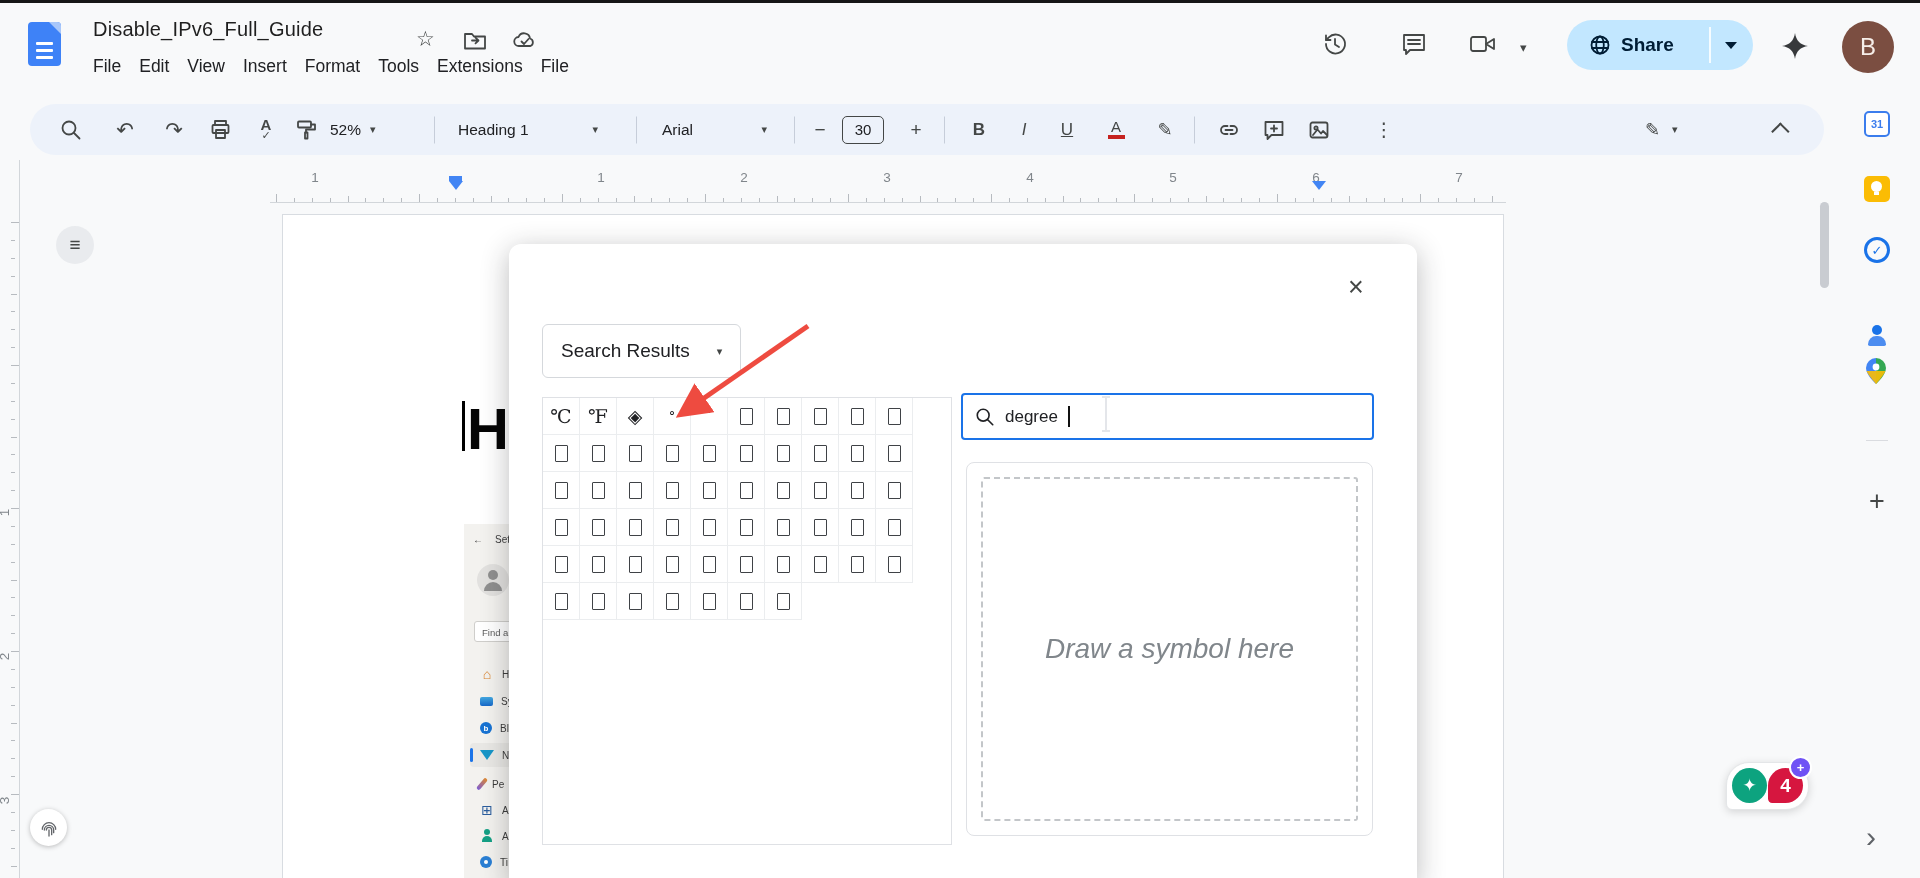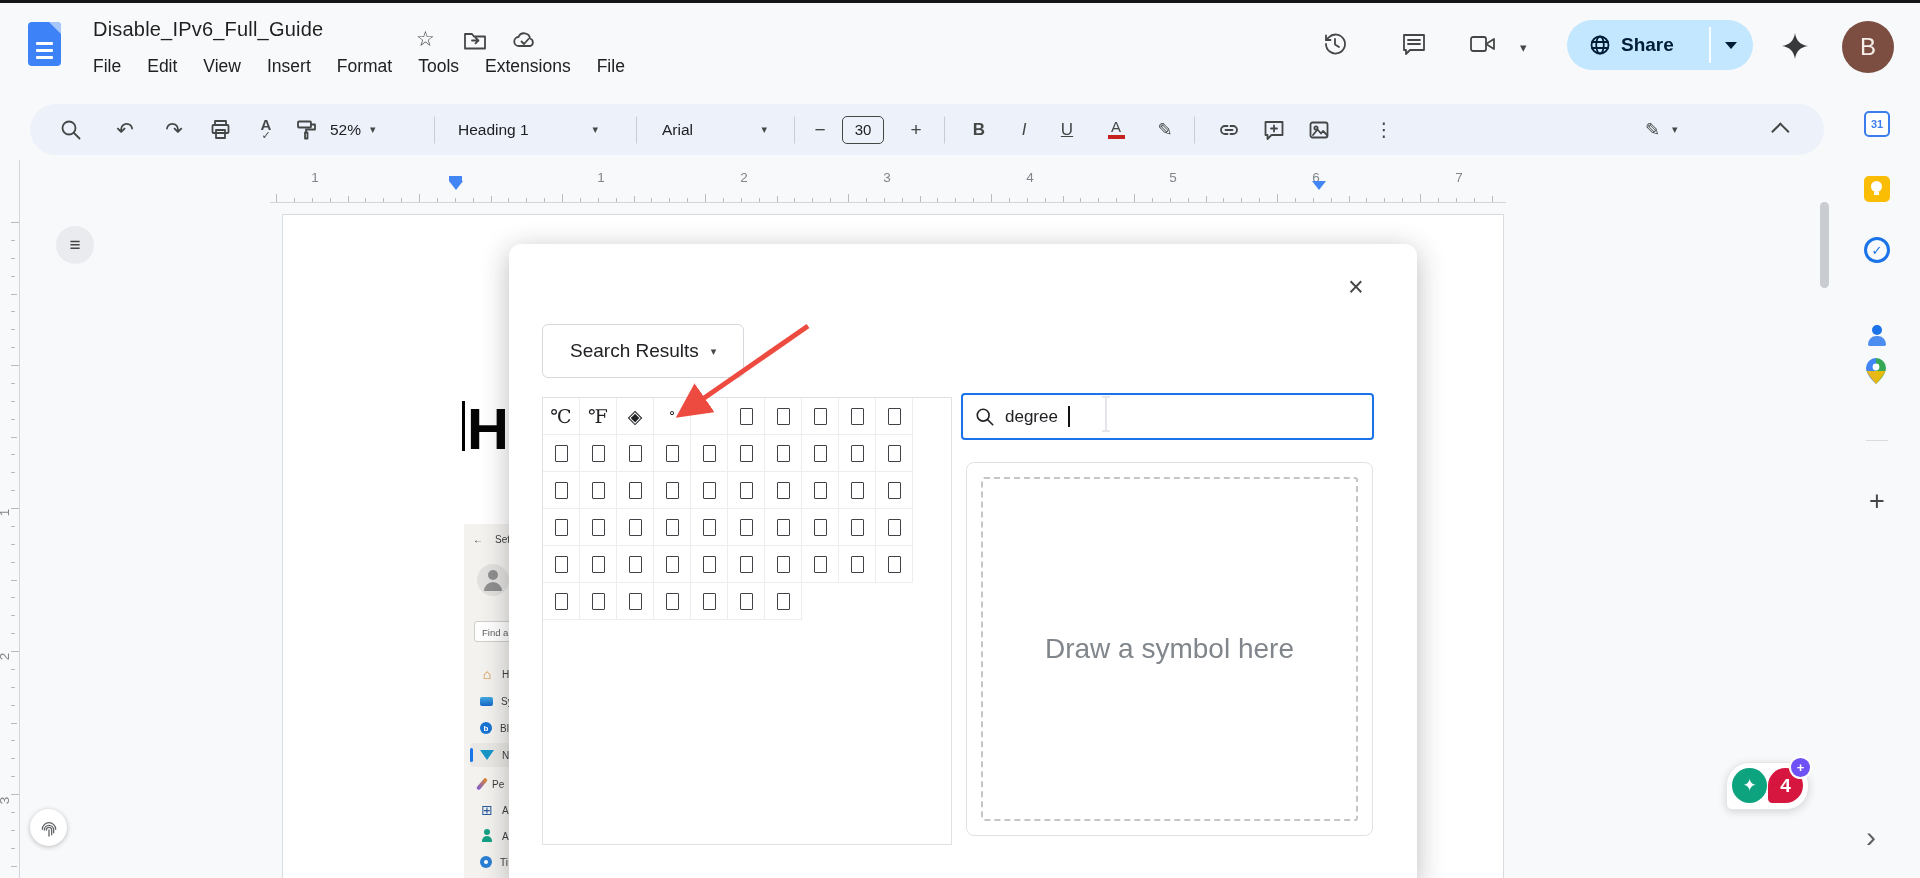--- a/index.html
+++ b/index.html
@@ -5,21 +5,21 @@
   html,body{margin:0;padding:0;}
   body{font-family:"Liberation Sans","DejaVu Sans",sans-serif;}
   #stage{position:relative;width:1920px;height:878px;background:#f8f9fa;overflow:hidden;}
   
   #top-black{position:absolute;left:0;top:0;width:1920px;height:3px;background:#161616;}
   #docs-logo{position:absolute;left:28px;top:22px;width:33px;height:44px;background:#3e82f7;border-radius:4px;}
   #docs-logo::after{content:'';position:absolute;right:0;top:0;border-style:solid;border-width:0 12px 12px 0;border-color:transparent #a8c7fa transparent transparent;border-radius:0 4px 0 0;}
   #docs-logo .bar{position:absolute;left:8px;width:17px;height:3.2px;background:#fff;border-radius:1px;}
   #doc-title{position:absolute;left:93px;top:18px;font-size:20px;color:#1f1f1f;letter-spacing:.2px;}
   .title-ico{position:absolute;top:27px;color:#444746;font-size:21px;line-height:24px;}
-  #menu-bar{position:absolute;left:93px;top:56px;display:flex;gap:26px;font-size:17.5px;color:#202124;}
+  #menu-bar{position:absolute;left:93px;top:56px;display:flex;gap:18px;font-size:17.5px;color:#202124;}
   .menu-item{cursor:default;}
   .hicon{position:absolute;top:30px;color:#444746;}
   svg.ln{fill:none;stroke:#444746;stroke-width:1.8;stroke-linecap:round;stroke-linejoin:round;}
   #share-btn{position:absolute;left:1567px;top:20px;width:186px;height:50px;background:#c2e7ff;border-radius:25px;display:flex;align-items:center;color:#001d35;}
   #share-btn .lbl{font-size:19px;font-weight:600;margin-left:10px;}
   #share-div{position:absolute;left:142px;top:7px;width:1.5px;height:36px;background:rgba(255,255,255,.85);}
   #share-caret{position:absolute;left:158px;top:22px;border-left:6px solid transparent;border-right:6px solid transparent;border-top:7px solid #001d35;}
   #avatar{position:absolute;left:1842px;top:21px;width:52px;height:52px;border-radius:50%;background:#7b4e41;color:#f6eee9;font-size:24px;display:flex;align-items:center;justify-content:center;}
   
   #toolbar{position:absolute;left:30px;top:104px;width:1794px;height:51px;background:#edf2fa;border-radius:26px;color:#444746;}
@@ -71,35 +71,35 @@
   .w-apps{color:#2b5e9e;font-size:14px;}
   .w-accounts{position:relative;}
   .w-accounts::before{content:'';position:absolute;left:4px;top:0;width:6px;height:6px;border-radius:50%;background:#14a085;}
   .w-accounts::after{content:'';position:absolute;left:2px;top:7px;width:10px;height:6px;border-radius:5px 5px 0 0;background:#14a085;}
   .w-time{width:12px;height:12px;border-radius:50%;background:#2a7fd4;position:relative;}
   .w-time::after{content:'';position:absolute;left:4px;top:4px;width:4px;height:4px;border-radius:50%;background:#fff;}
   
   #dialog{position:absolute;left:509px;top:244px;width:908px;height:640px;background:#fff;border-radius:12px 12px 0 0;box-shadow:0 6px 28px rgba(32,33,36,.30);}
   #dlg-title{position:absolute;left:33px;top:24px;font-size:29px;color:#1f1f1f;}
   #dlg-close{position:absolute;left:828px;top:24px;width:38px;height:38px;font-size:27px;color:#444746;display:flex;align-items:center;justify-content:center;}
-  #dlg-cat{position:absolute;left:33px;top:80px;height:52px;padding:0 27px;border:1px solid #d5d8dc;border-radius:6px;display:flex;align-items:center;gap:12px;font-size:19px;color:#202124;background:#fff;}
+  #dlg-cat{position:absolute;left:33px;top:80px;height:52px;padding:0 18px;border:1px solid #d5d8dc;border-radius:6px;display:flex;align-items:center;gap:27px;font-size:19px;color:#202124;background:#fff;}
   #char-panel{position:absolute;left:33px;top:153px;width:410px;height:448px;border:1px solid #dfe1e5;box-sizing:border-box;overflow:hidden;}
   #char-grid{display:grid;grid-template-columns:repeat(10,37px);grid-auto-rows:37px;}
   .char-cell{border-right:1px solid #ebedef;border-bottom:1px solid #ebedef;display:flex;align-items:center;justify-content:center;font-family:"DejaVu Serif","Liberation Serif",serif;font-size:19px;color:#202124;}
   .tofu{width:11px;height:15px;border:1.6px solid #3f4246;border-radius:1px;}
   .g-small{font-size:13px;}
   #sym-search{position:absolute;left:452px;top:149px;width:413px;height:47px;border:2px solid #1a73e8;border-radius:4px;box-sizing:border-box;background:#fff;display:flex;align-items:center;padding-left:12px;gap:10px;}
   #sym-search .val{font-size:17px;color:#202124;}
   #search-caret{width:1.6px;height:21px;background:#111;}
   #ibeam{position:absolute;left:591px;top:152px;width:12px;height:36px;}
   #ibeam::before,#ibeam::after{content:'';position:absolute;left:2px;width:8px;height:2.4px;background:#e4e6ea;}
   #ibeam::before{top:0;} #ibeam::after{bottom:0;}
   #ibeam .stem{position:absolute;left:4.8px;top:2px;width:2.4px;height:32px;background:#e4e6ea;}
   #draw-area{position:absolute;left:457px;top:218px;width:405px;height:372px;border:1px solid #dfe1e5;border-radius:8px;}
-  #draw-dashed{position:absolute;left:14px;top:14px;right:14px;bottom:14px;border:2.5px dashed #c3c6c9;border-radius:3px;display:flex;align-items:center;justify-content:center;}
+  #draw-dashed{position:absolute;left:14px;top:14px;right:14px;bottom:14px;border:2.5px dashed #c3c6c9;border-radius:3px;display:flex;align-items:center;justify-content:center;font-style:italic;}
   #draw-hint{font-size:28px;color:#80868b;}
   
   .rail-ic{position:absolute;left:1864px;width:26px;height:26px;}
   #ic-calendar{background:#fff;border:2.5px solid #3b7ded;border-radius:5px;color:#3b7ded;font-size:11px;font-weight:700;display:flex;align-items:center;justify-content:center;box-sizing:border-box;}
   #ic-keep{background:#fbbc04;border-radius:5px;position:relative;}
   #ic-keep::before{content:'';position:absolute;left:7px;top:5px;width:11px;height:11px;border-radius:50%;background:#fff;}
   #ic-keep::after{content:'';position:absolute;left:10px;top:16px;width:5px;height:3px;background:#fff;}
   #ic-tasks{border:3px solid #1a73e8;border-radius:50%;box-sizing:border-box;color:#1a73e8;font-size:13px;font-weight:700;display:flex;align-items:center;justify-content:center;}
   #ic-contacts{position:relative;}
   #ic-contacts::before{content:'';position:absolute;left:8px;top:2px;width:10px;height:10px;border-radius:50%;background:#1a73e8;}

